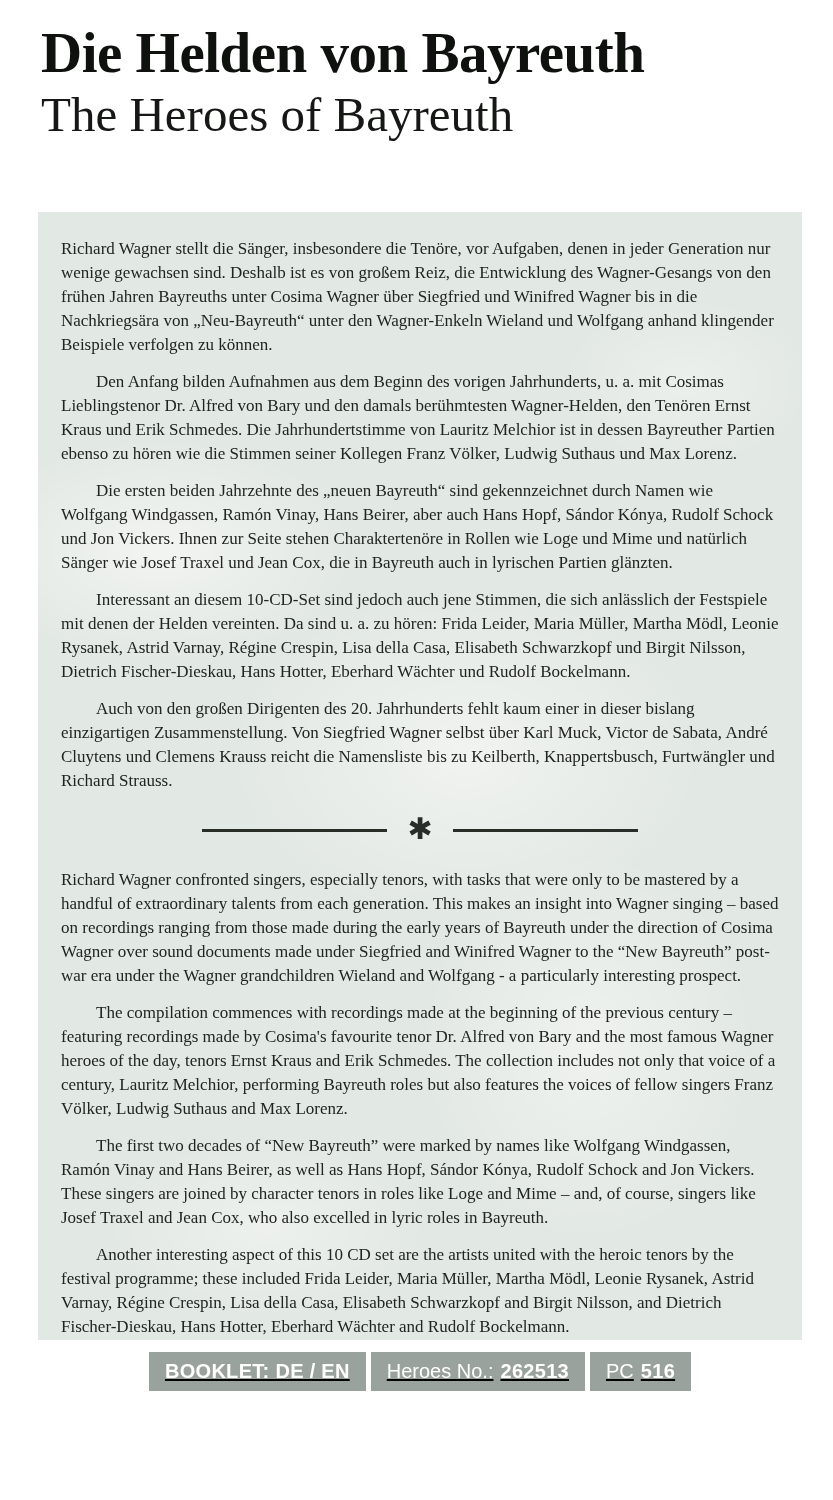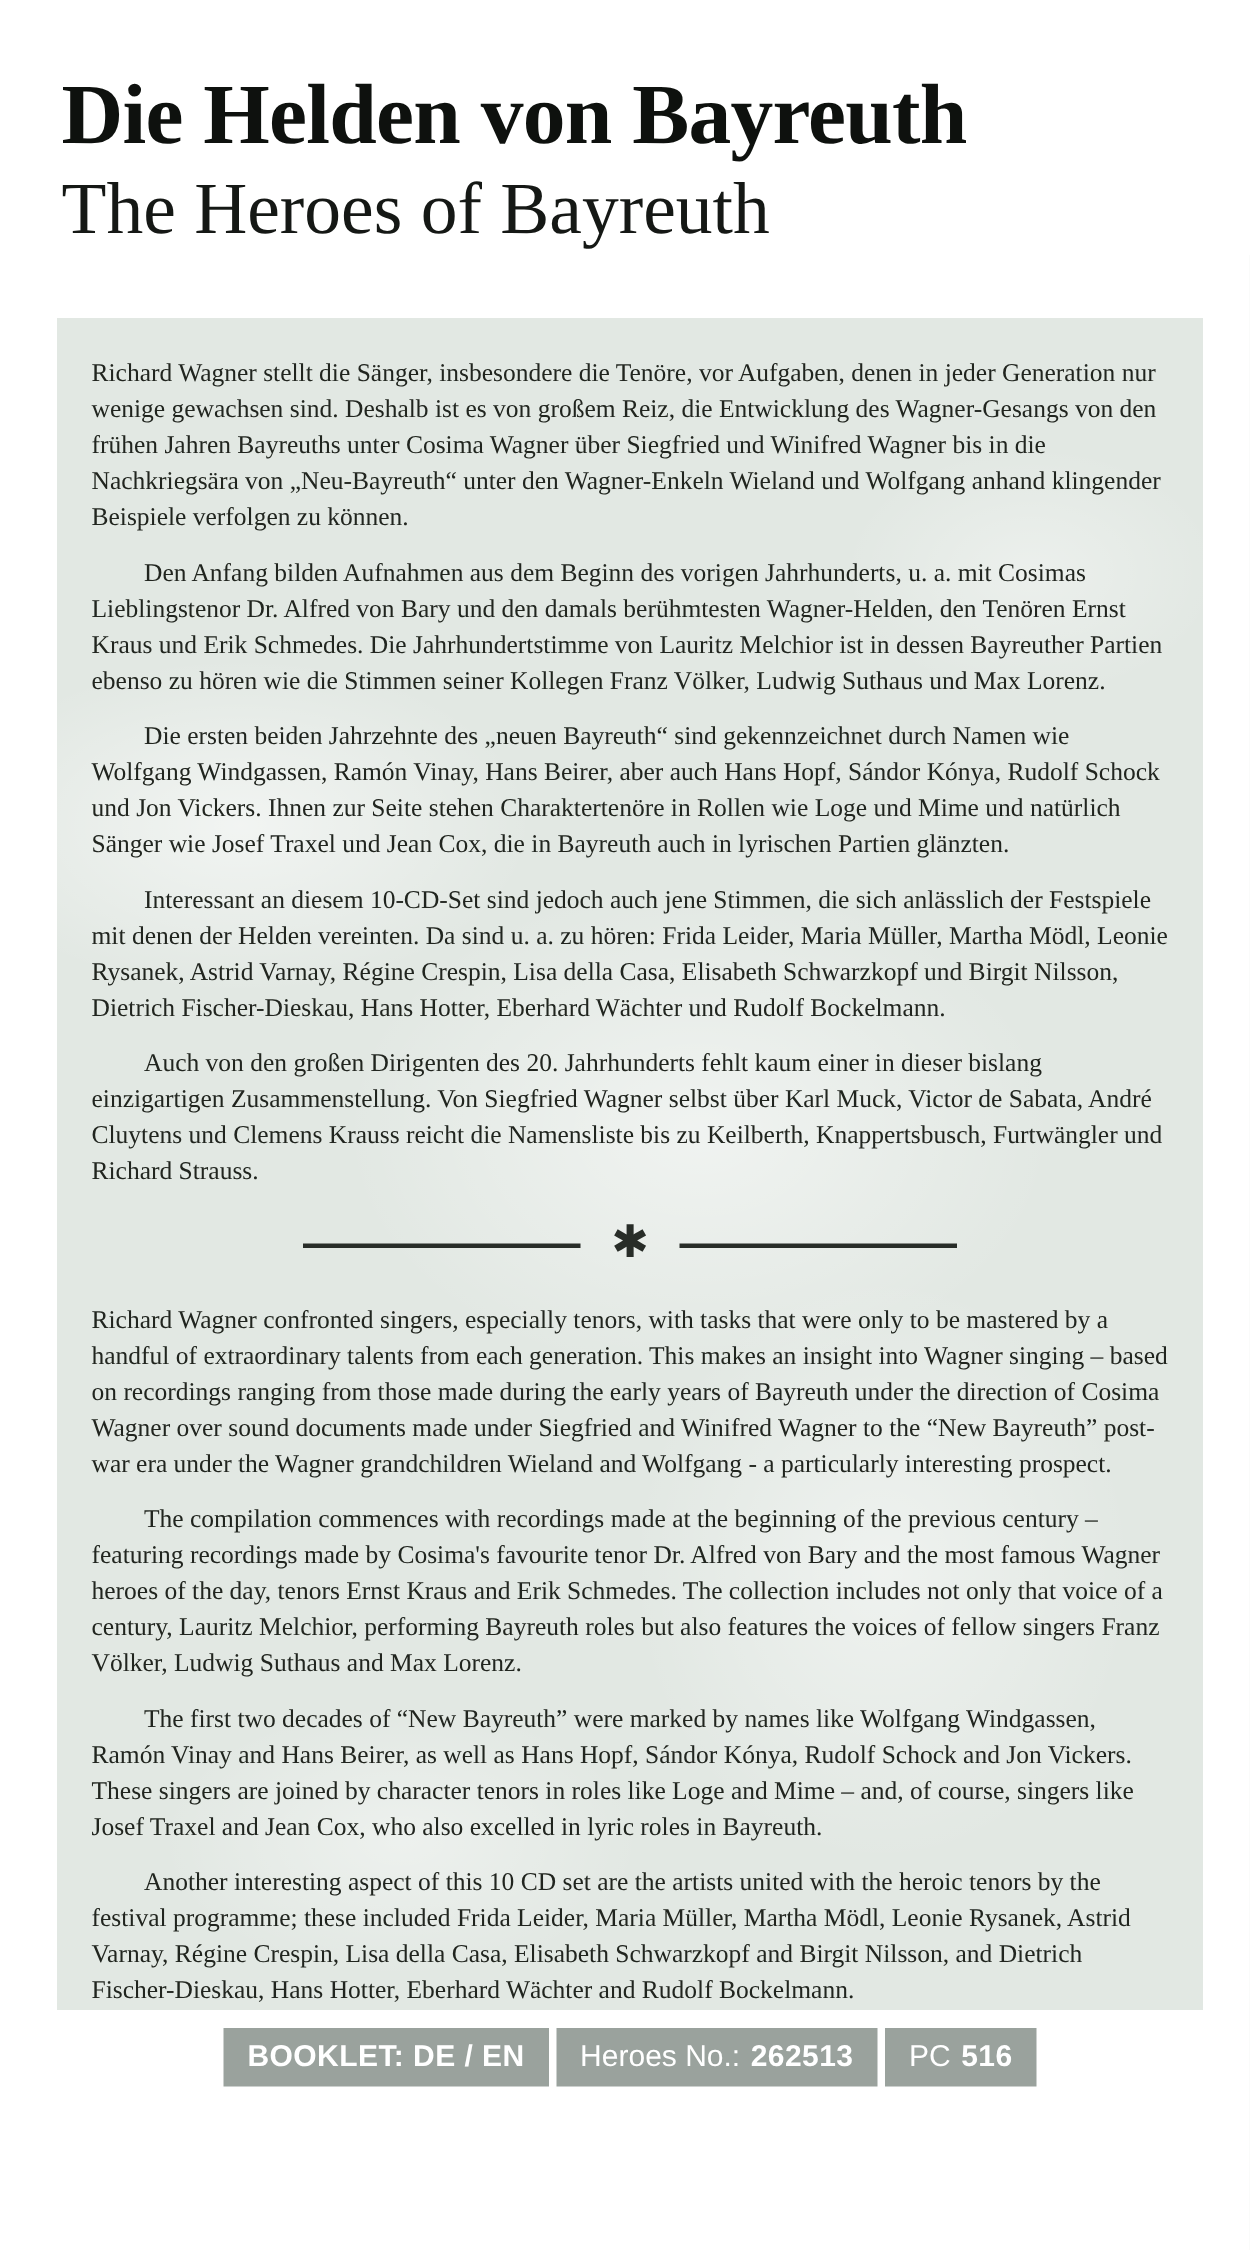--- a/index.html
+++ b/index.html
@@ -4,21 +4,21 @@
 <style>
   html, body { margin: 0; padding: 0; background: #ffffff; }
   .page {
     position: relative;
     width: 833px;
     height: 1500px;
     background: #ffffff;
     overflow: hidden;
     font-family: "Liberation Serif", serif;
   }
-  .titles { position: absolute; left: 41px; top: 48px; }
+  .titles { position: absolute; left: 41px; top: 24px; }
   .title-de {
     margin: 0;
     font-family: "Liberation Serif", serif;
     font-weight: 700;
     font-size: 57px;
     line-height: 1.02;
     letter-spacing: -0.5px;
     color: #0e110e;
   }
   .title-en {
@@ -70,20 +70,21 @@
     transform: translateY(-1px);
     font-family: "DejaVu Sans", sans-serif;
   }
   .footer-row {
     margin-top: auto;
     display: flex;
     justify-content: center;
     align-items: flex-start;
     gap: 5px;
     font-family: "Liberation Sans", sans-serif;
+    text-decoration: underline;
   }
   .fbox {
     background: #9aa29d;
     color: #ffffff;
     font-size: 20px;
     padding: 8px 16px;
     display: flex;
     align-items: baseline;
     gap: 7px;
     white-space: nowrap;

